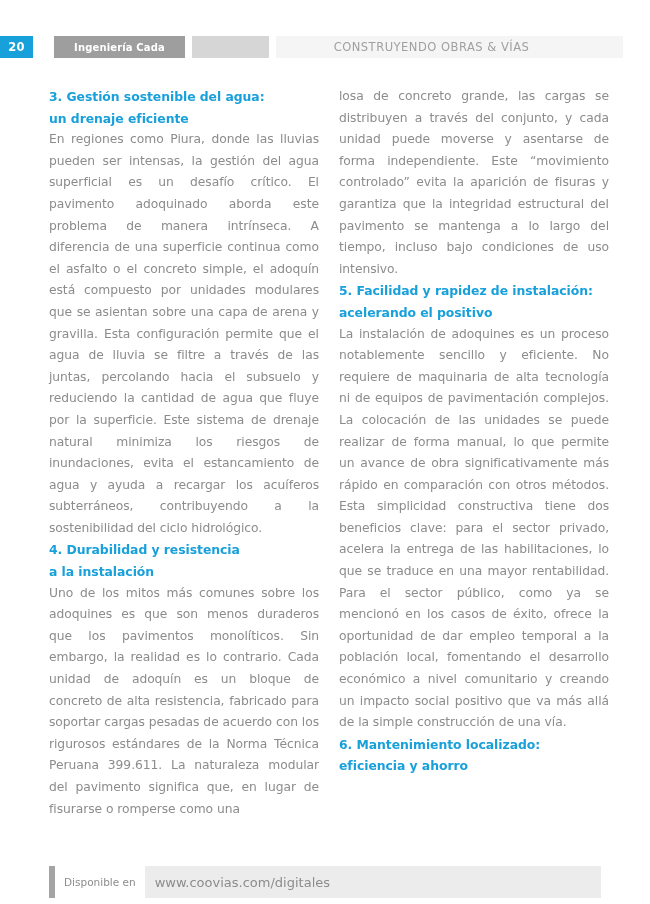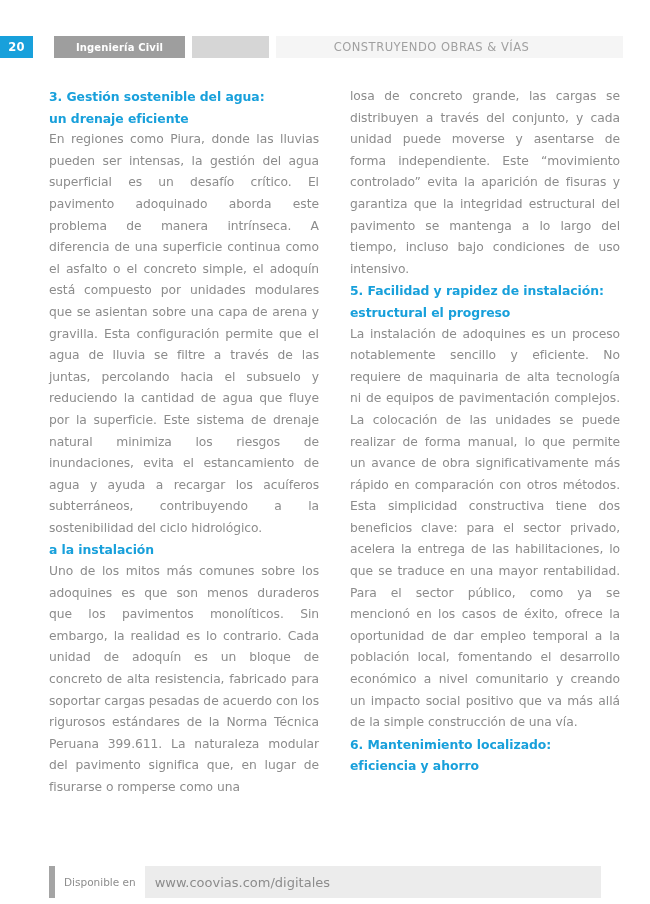--- a/index.html
+++ b/index.html
@@ -77,21 +77,21 @@
     left: 0;
     top: 86px;
     width: 650px;
     display: flex;
   }
   .column {
     width: 270px;
     box-sizing: border-box;
   }
   .col-left  { margin-left: 49px; }
-  .col-right { margin-left: 31px; }
+  .col-right { margin-left: 20px; }
 
   h2.section-heading {
     margin: 0;
     color: #18a0db;
     font-size: 12.4px;
     font-weight: bold;
     line-height: 21.6px;
     letter-spacing: -0.05px;
   }
   h2.section-heading .hl2 { display: block; }
@@ -141,50 +141,51 @@
     font-size: 13px;
     white-space: nowrap;
   }
 </style>
 </head>
 <body>
 
 <div class="page-header">
   <div class="hdr-pagenum">20</div>
   <div class="hdr-gap-a"></div>
-  <div class="hdr-section">Ingeniería Civil</div>
+  <div class="hdr-section">Ingeniería Cada</div>
   <div class="hdr-gap-b"></div>
   <div class="hdr-block-mid"></div>
   <div class="hdr-gap-c"></div>
   <div class="hdr-block-right">
     <span class="hdr-tagline">CONSTRUYENDO OBRAS &amp; VÍAS</span>
   </div>
 </div>
 
 <div class="content">
 
   <div class="column col-left">
     <h2 class="section-heading">
       <span class="hl1">3. Gestión sostenible del agua:</span>
       <span class="hl2">un drenaje eficiente</span>
     </h2>
     <p class="body-text">En regiones como Piura, donde las lluvias pueden ser intensas, la gestión del agua superficial es un desafío crítico. El pavimento adoquinado aborda este problema de manera intrínseca. A diferencia de una superficie continua como el asfalto o el concreto simple, el adoquín está compuesto por unidades modulares que se asientan sobre una capa de arena y gravilla. Esta configuración permite que el agua de lluvia se filtre a través de las juntas, percolando hacia el subsuelo y reduciendo la cantidad de agua que fluye por la superficie. Este sistema de drenaje natural minimiza los riesgos de inundaciones, evita el estancamiento de agua y ayuda a recargar los acuíferos subterráneos, contribuyendo a la sostenibilidad del ciclo hidrológico.</p>
 
     <h2 class="section-heading">
+      <span class="hl1">4. Durabilidad y resistencia</span>
       <span class="hl2">a la instalación</span>
     </h2>
     <p class="body-text">Uno de los mitos más comunes sobre los adoquines es que son menos duraderos que los pavimentos monolíticos. Sin embargo, la realidad es lo contrario. Cada unidad de adoquín es un bloque de concreto de alta resistencia, fabricado para soportar cargas pesadas de acuerdo con los rigurosos estándares de la Norma Técnica Peruana 399.611. La naturaleza modular del pavimento significa que, en lugar de fisurarse o romperse como una</p>
   </div>
 
   <div class="column col-right">
     <p class="body-text">losa de concreto grande, las cargas se distribuyen a través del conjunto, y cada unidad puede moverse y asentarse de forma independiente. Este “movimiento controlado” evita la aparición de fisuras y garantiza que la integridad estructural del pavimento se mantenga a lo largo del tiempo, incluso bajo condiciones de uso intensivo.</p>
 
     <h2 class="section-heading">
       <span class="hl1">5. Facilidad y rapidez de instalación:</span>
-      <span class="hl2">estructural el progreso</span>
+      <span class="hl2">acelerando el positivo</span>
     </h2>
     <p class="body-text">La instalación de adoquines es un proceso notablemente sencillo y eficiente. No requiere de maquinaria de alta tecnología ni de equipos de pavimentación complejos. La colocación de las unidades se puede realizar de forma manual, lo que permite un avance de obra significativamente más rápido en comparación con otros métodos. Esta simplicidad constructiva tiene dos beneficios clave: para el sector privado, acelera la entrega de las habilitaciones, lo que se traduce en una mayor rentabilidad. Para el sector público, como ya se mencionó en los casos de éxito, ofrece la oportunidad de dar empleo temporal a la población local, fomentando el desarrollo económico a nivel comunitario y creando un impacto social positivo que va más allá de la simple construcción de una vía.</p>
 
     <h2 class="section-heading">
       <span class="hl1">6. Mantenimiento localizado:</span>
       <span class="hl2">eficiencia y ahorro</span>
     </h2>
   </div>
 
 </div>

